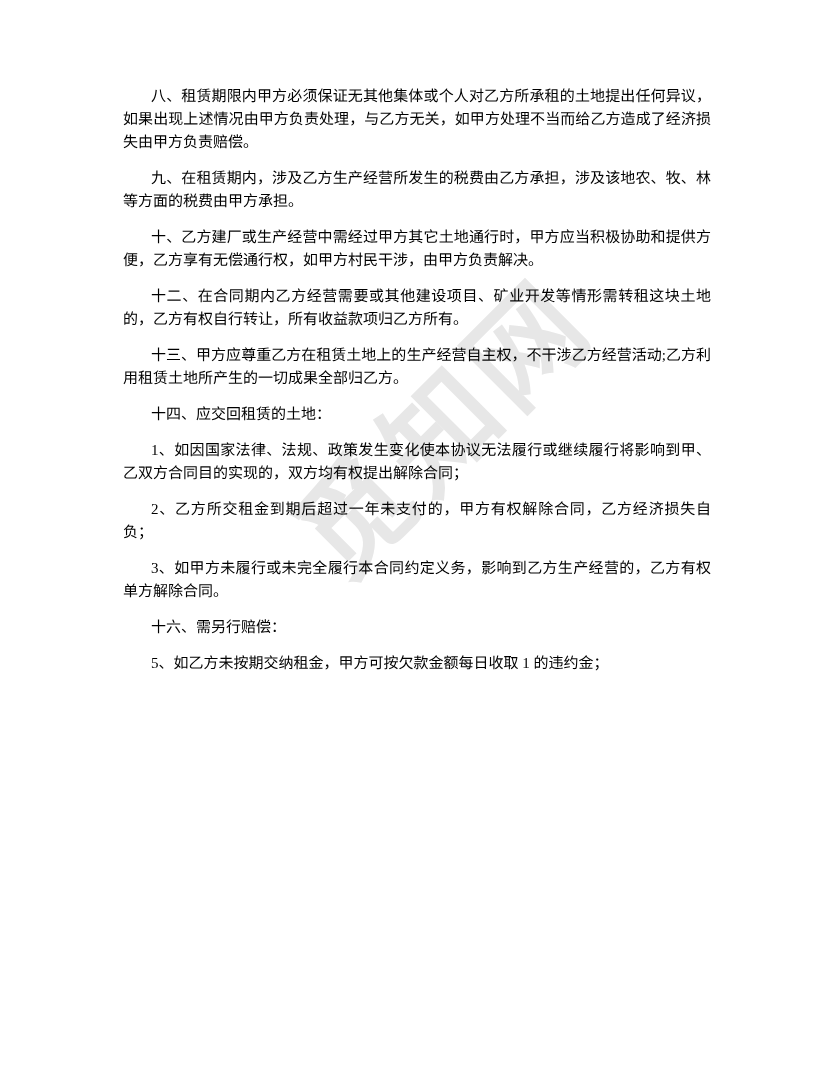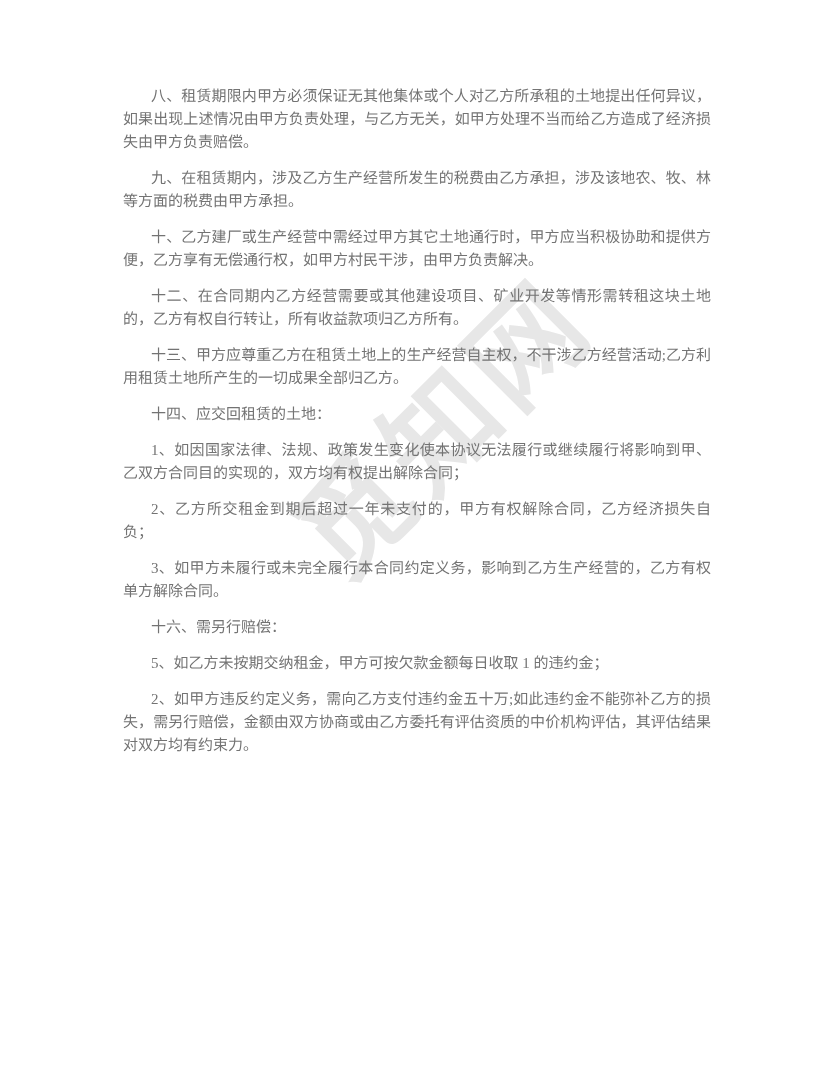--- a/index.html
+++ b/index.html
@@ -35,21 +35,21 @@
     z-index: 0;
   }
   .content {
     position: absolute;
     left: 123px;
     top: 85px;
     width: 588px;
     z-index: 1;
     font-size: 15px;
     line-height: 23px;
-    color: #737373;
+    color: #000000;
     text-align: justify;
   }
   .content p {
     margin: 0 0 13px 0;
     text-indent: 28px;
   }
   .content p:last-child { margin-bottom: 0; }
 </style>
 </head>
 <body>
@@ -63,16 +63,15 @@
     <p>九、在租赁期内，涉及乙方生产经营所发生的税费由乙方承担，涉及该地农、牧、林等方面的税费由甲方承担。</p>
     <p>十、乙方建厂或生产经营中需经过甲方其它土地通行时，甲方应当积极协助和提供方便，乙方享有无偿通行权，如甲方村民干涉，由甲方负责解决。</p>
     <p>十二、在合同期内乙方经营需要或其他建设项目、矿业开发等情形需转租这块土地的，乙方有权自行转让，所有收益款项归乙方所有。</p>
     <p>十三、甲方应尊重乙方在租赁土地上的生产经营自主权，不干涉乙方经营活动;乙方利用租赁土地所产生的一切成果全部归乙方。</p>
     <p>十四、应交回租赁的土地：</p>
     <p>1、如因国家法律、法规、政策发生变化使本协议无法履行或继续履行将影响到甲、乙双方合同目的实现的，双方均有权提出解除合同；</p>
     <p>2、乙方所交租金到期后超过一年未支付的，甲方有权解除合同，乙方经济损失自负；</p>
     <p>3、如甲方未履行或未完全履行本合同约定义务，影响到乙方生产经营的，乙方有权单方解除合同。</p>
     <p>十六、需另行赔偿：</p>
     <p>5、如乙方未按期交纳租金，甲方可按欠款金额每日收取 1 的违约金；</p>
-    <p>2、如甲方违反约定义务，需向乙方支付违约金五十万;如此违约金不能弥补乙方的损失，需另行赔偿，金额由双方协商或由乙方委托有评估资质的中价机构评估，其评估结果对双方均有约束力。</p>
   </div>
 
 </div>
 
 </body></html>

